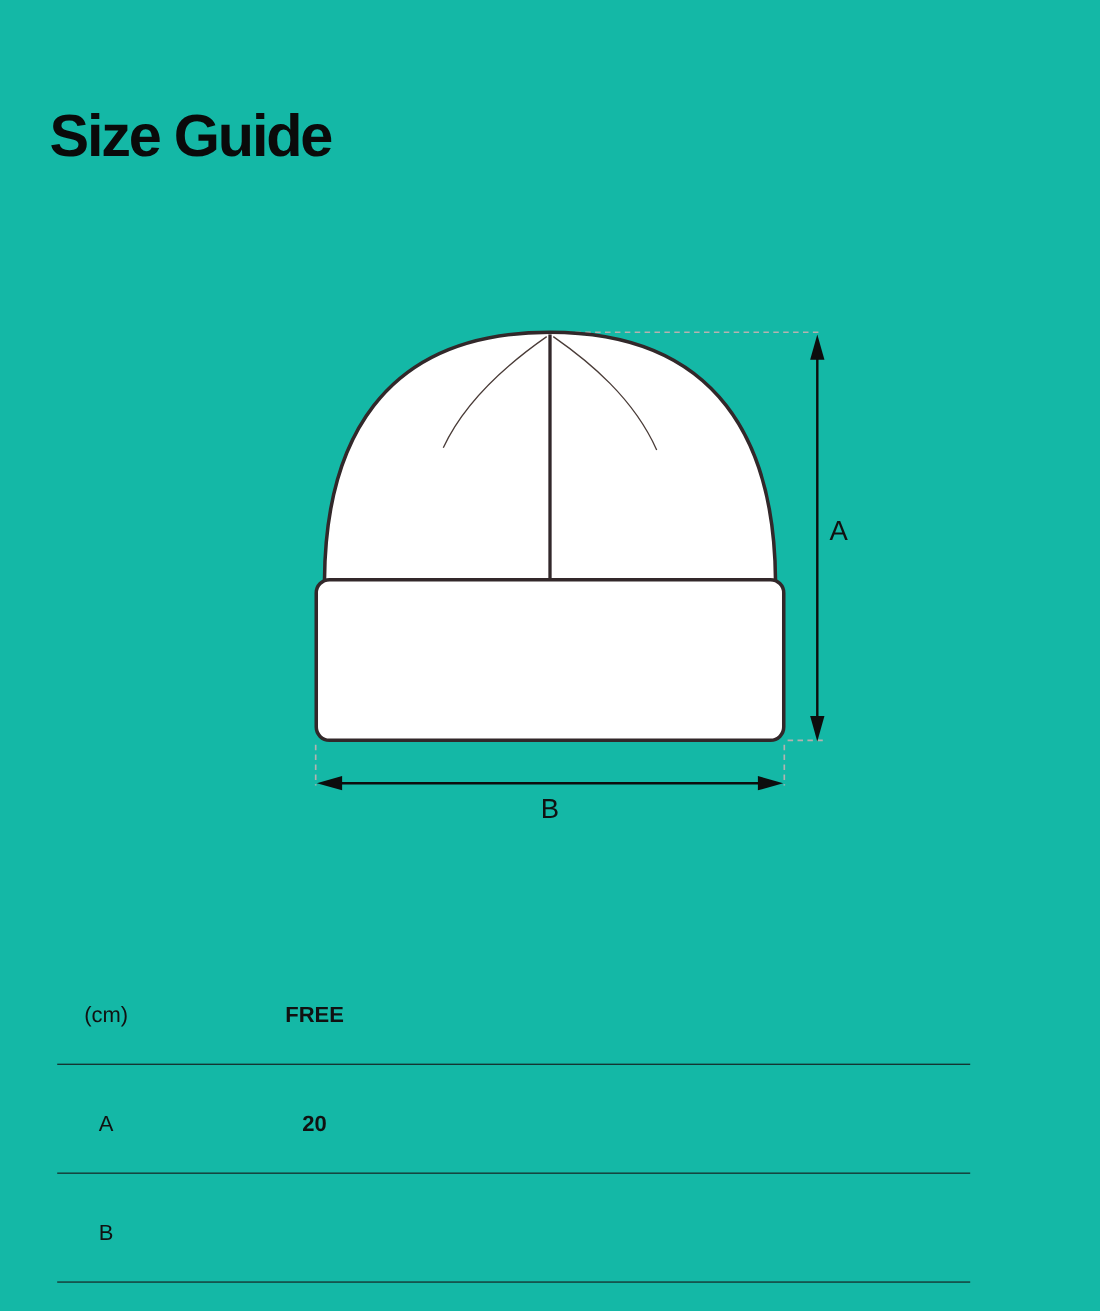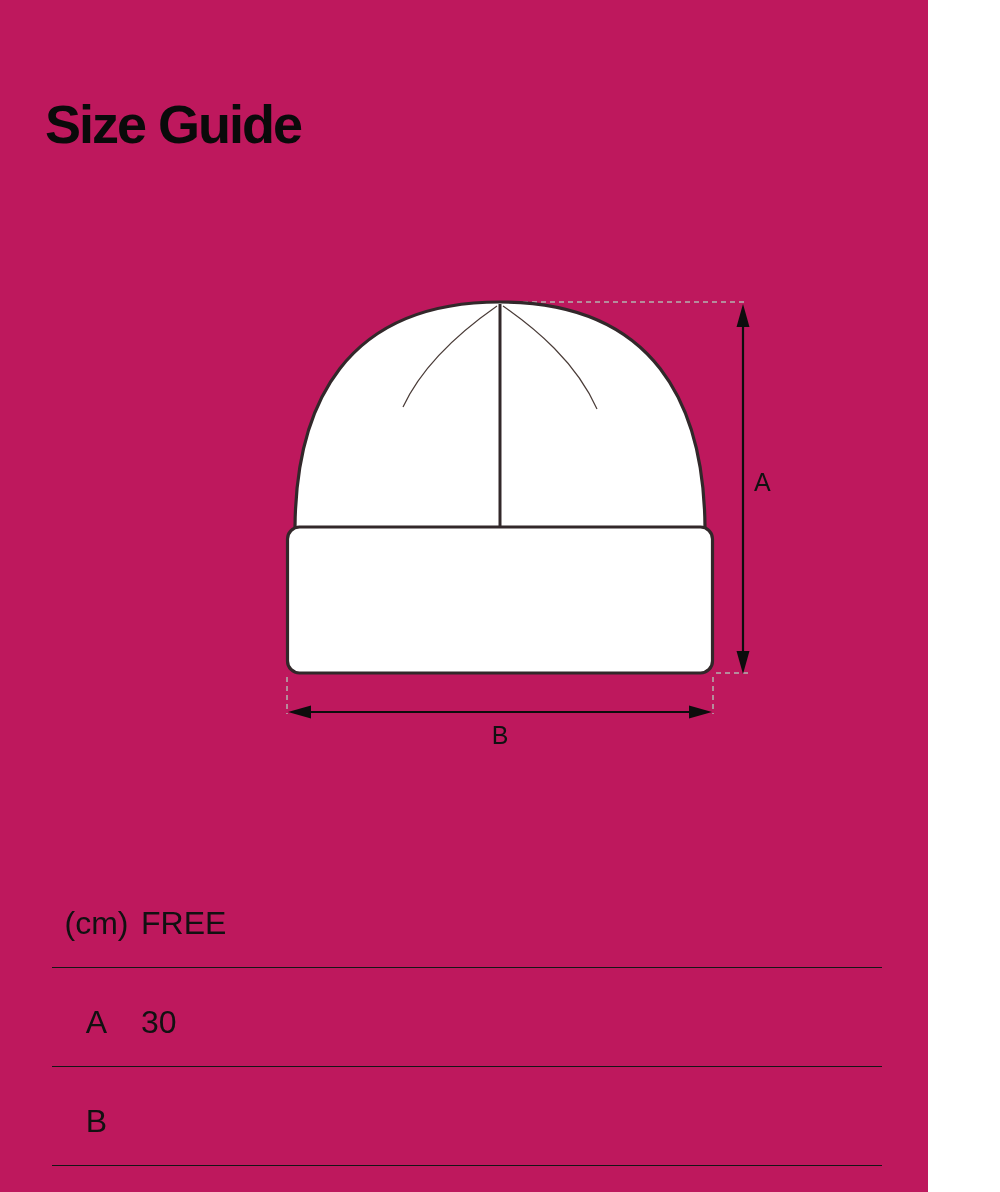--- a/index.html
+++ b/index.html
@@ -3,23 +3,23 @@
 <meta charset="utf-8">
 <style>
   html, body {
     margin: 0;
     padding: 0;
     background: #ffffff;
     font-family: "Liberation Sans", "DejaVu Sans", sans-serif;
   }
   .page {
     position: relative;
-    width: 928px;
+    width: 1000px;
     height: 1192px;
-    background: #be185d;
+    background: #14b8a6;
     overflow: hidden;
   }
   .page-title {
     position: absolute;
     left: 45px;
     top: 96px;
     margin: 0;
     font-size: 54px;
     font-weight: bold;
     letter-spacing: -2px;
@@ -37,39 +37,40 @@
     font-family: "Liberation Sans", "DejaVu Sans", sans-serif;
     font-size: 25px;
     fill: #111111;
   }
   .size-table {
     position: absolute;
     left: 52px;
     top: 880px;
     width: 830px;
     color: #111111;
-    font-size: 32px;
+    font-size: 20px;
   }
   .t-row {
     display: flex;
     align-items: center;
     border-bottom: 1px solid #161616;
     box-sizing: border-box;
   }
   .t-row.header { height: 88px; }
   .t-row.body { height: 99px; padding-top: 10px; }
   .cell-label {
     width: 89px;
     text-align: center;
     flex: 0 0 auto;
   }
   .cell-value {
     width: 290px;
-    text-align: left;
+    text-align: center;
     flex: 0 0 auto;
+    font-weight: bold;
   }
 </style>
 </head>
 <body>
 
 <div class="page">
 
   <h1 class="page-title">Size Guide</h1>
 
   <svg class="diagram-svg" viewBox="0 0 1000 820">
@@ -104,20 +105,20 @@
     <text x="500" y="744" text-anchor="middle" class="dim-label">B</text>
   </svg>
 
   <div class="size-table">
     <div class="t-row header">
       <div class="cell-label">(cm)</div>
       <div class="cell-value">FREE</div>
     </div>
     <div class="t-row body">
       <div class="cell-label">A</div>
-      <div class="cell-value">30</div>
+      <div class="cell-value">20</div>
     </div>
     <div class="t-row body">
       <div class="cell-label">B</div>
     </div>
   </div>
 
 </div>
 
 </body></html>

